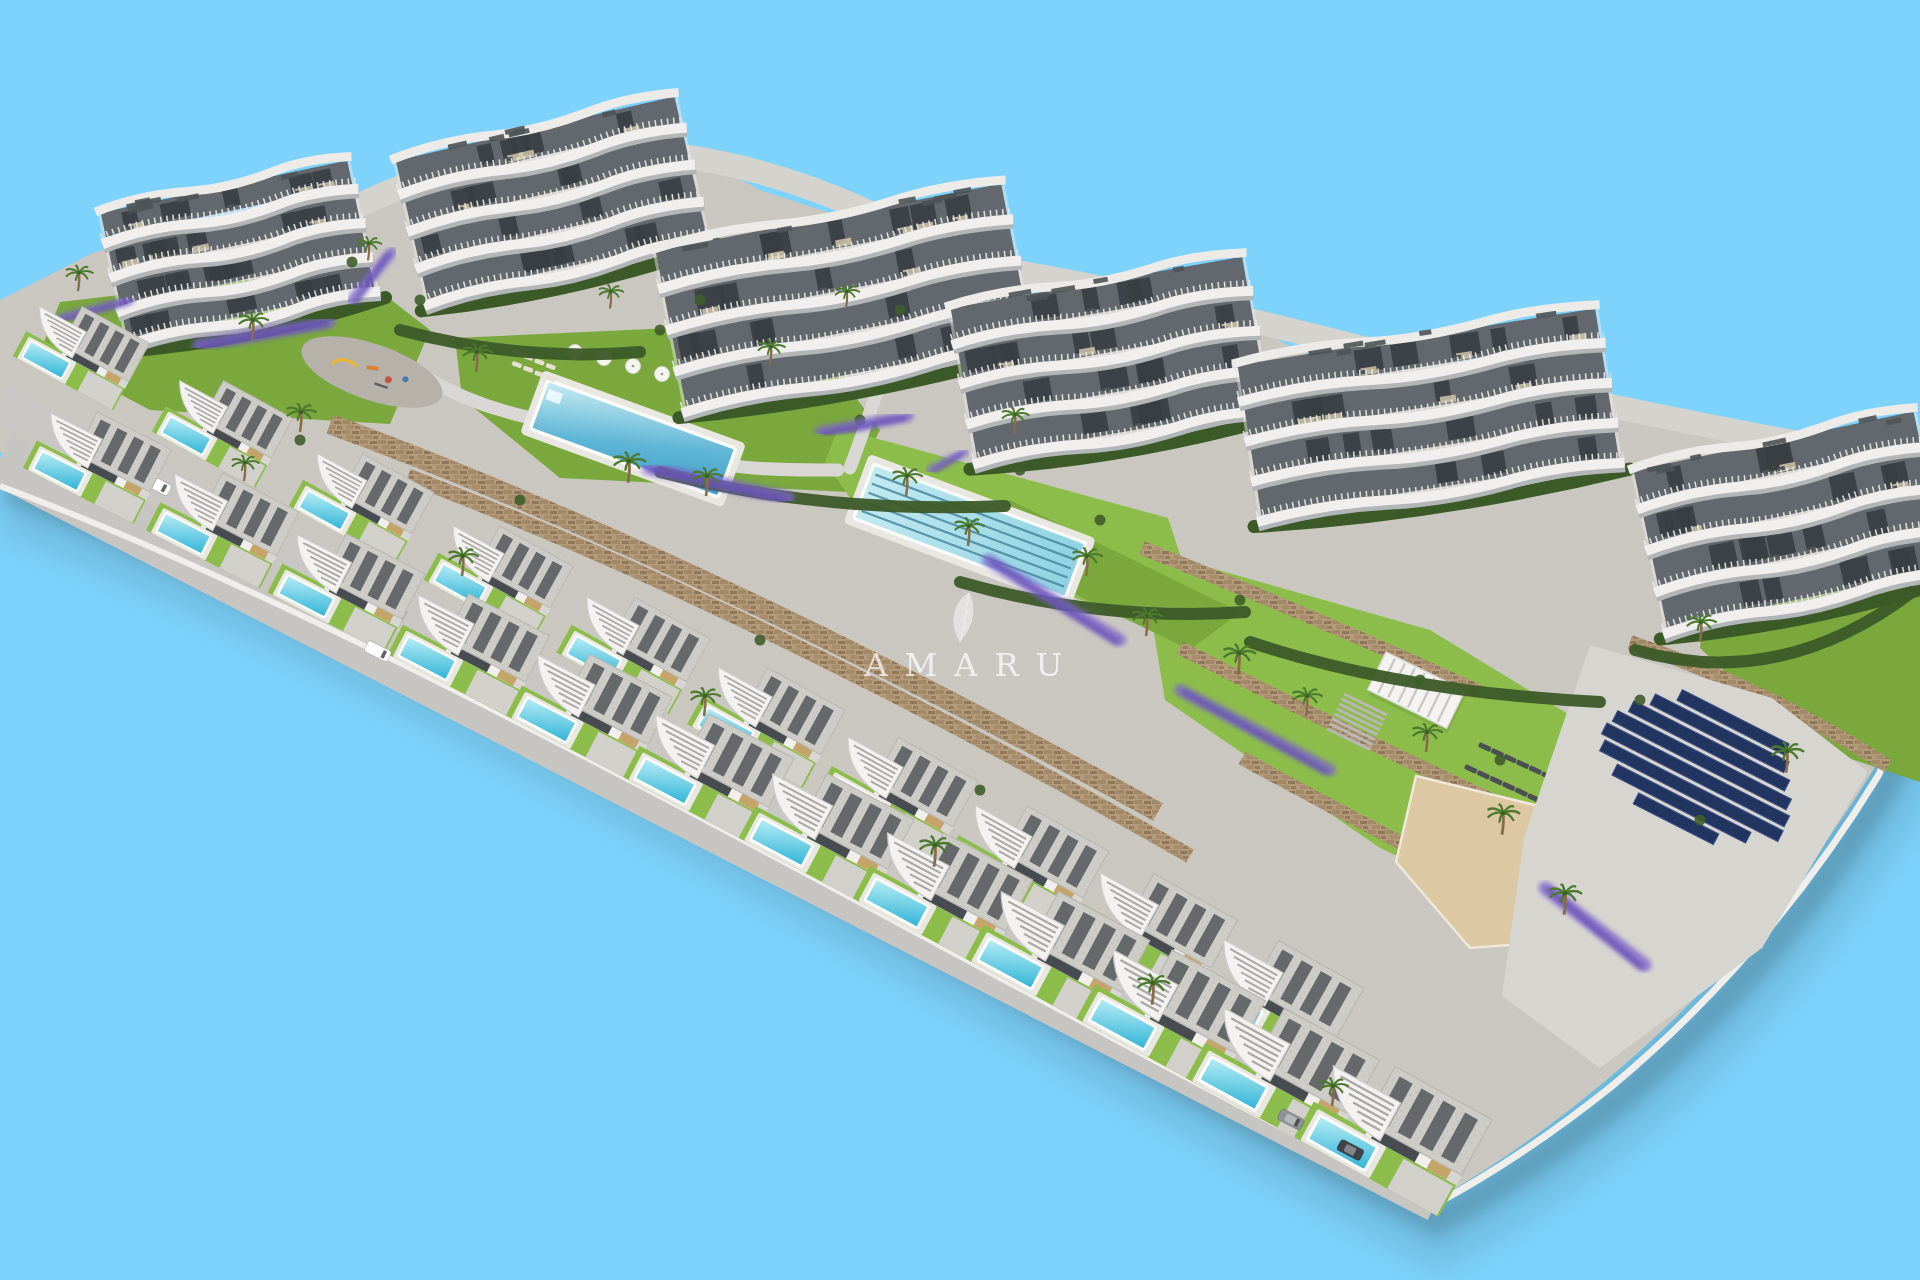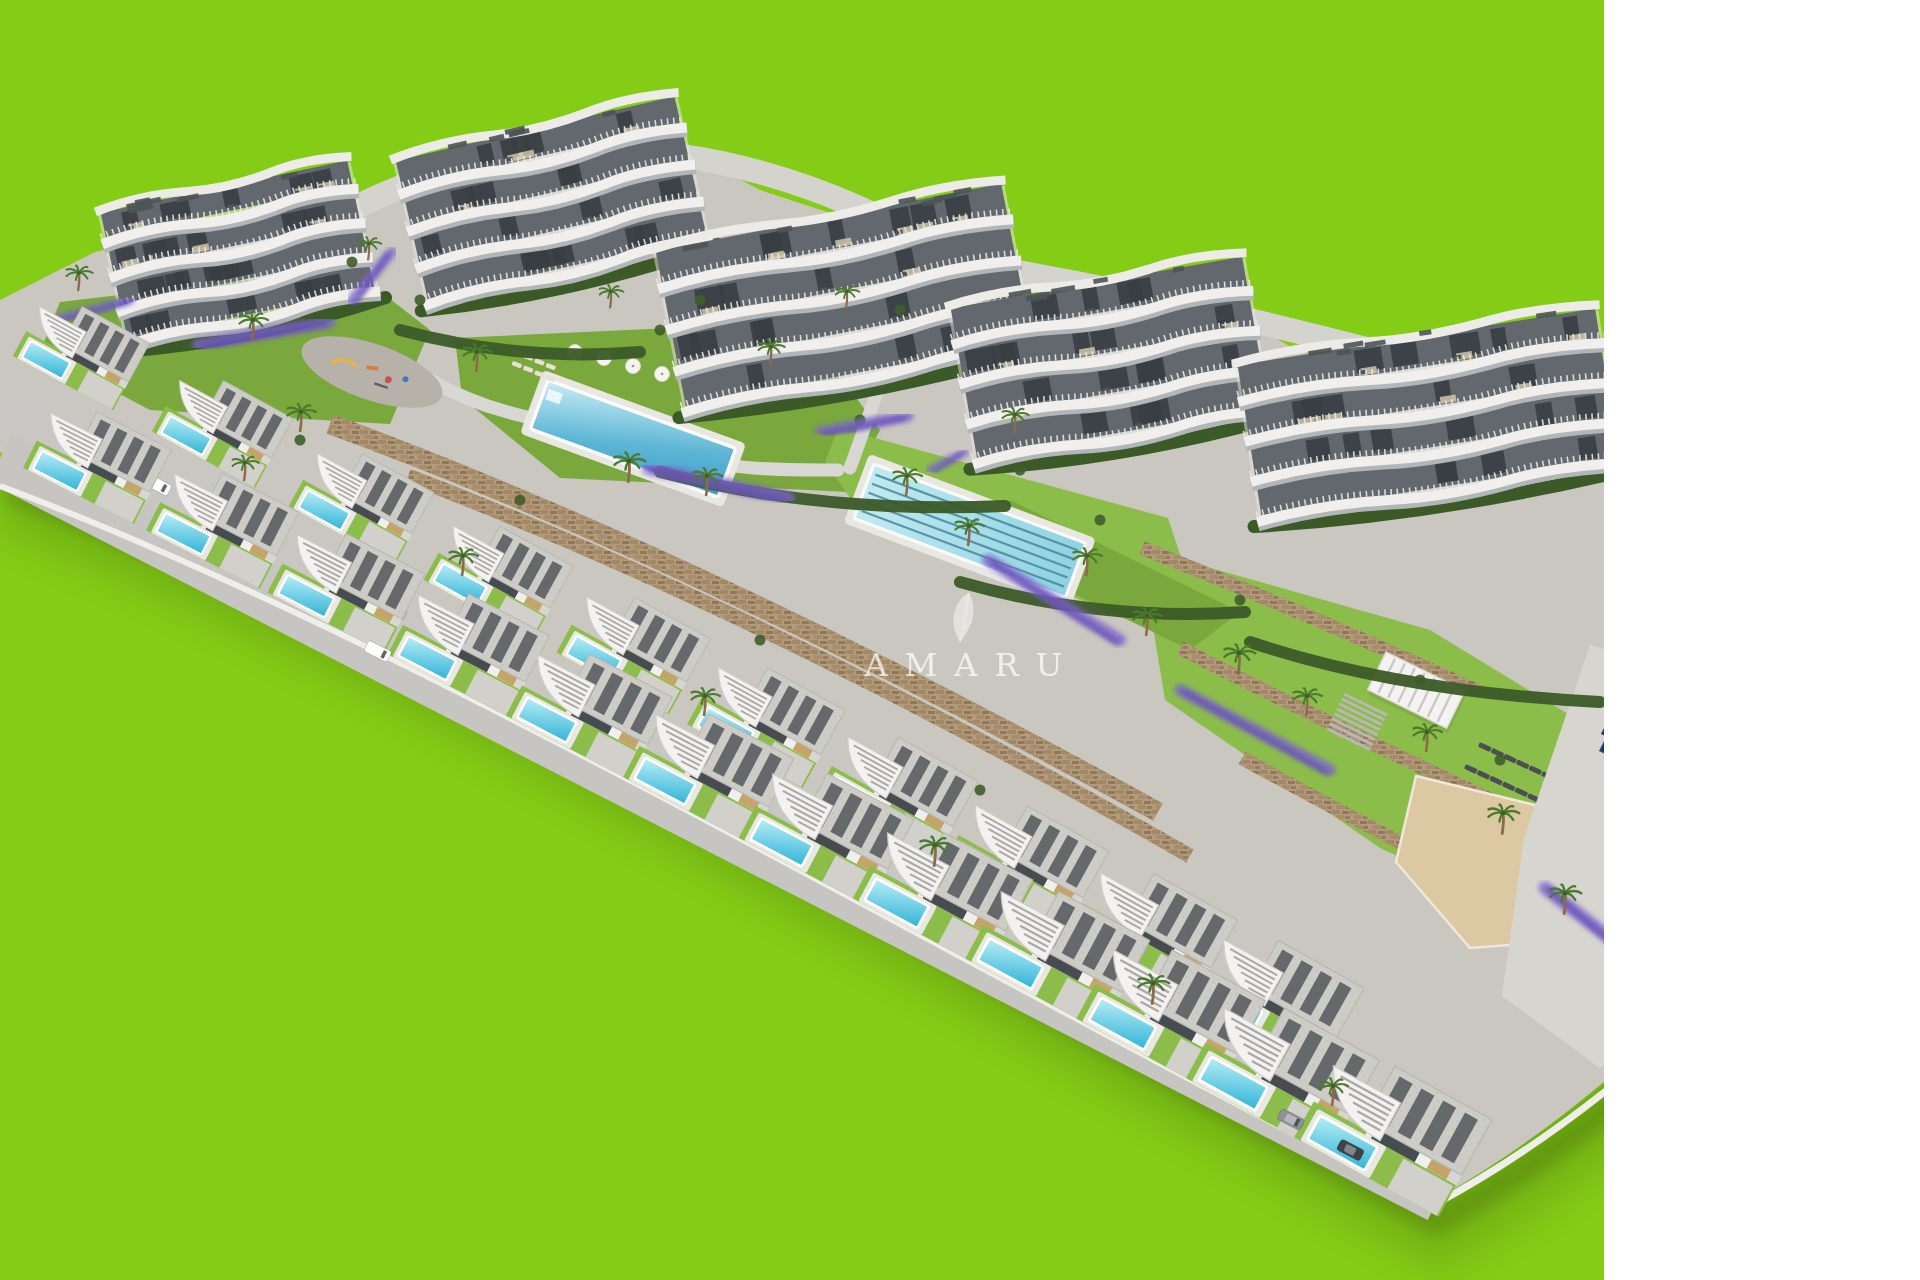--- a/index.html
+++ b/index.html
@@ -1,16 +1,16 @@
 <!DOCTYPE html>
 <html><head>
 <meta charset="utf-8">
 <style>
   html,body{margin:0;padding:0;background:#fff;}
-  .stage{position:relative;width:1604px;height:1280px;background:#84cc16;overflow:hidden;
+  .stage{position:relative;width:1920px;height:1280px;background:#7dd3fc;overflow:hidden;
          font-family:"DejaVu Serif", serif;}
   svg{position:absolute;inset:0;display:block;}
   .wm-text{font-family:"DejaVu Serif", serif;}
 </style>
 </head>
 <body>
 
 <div class="stage">
 <svg viewBox="0 0 1920 1280" width="1920" height="1280">
   <defs>

